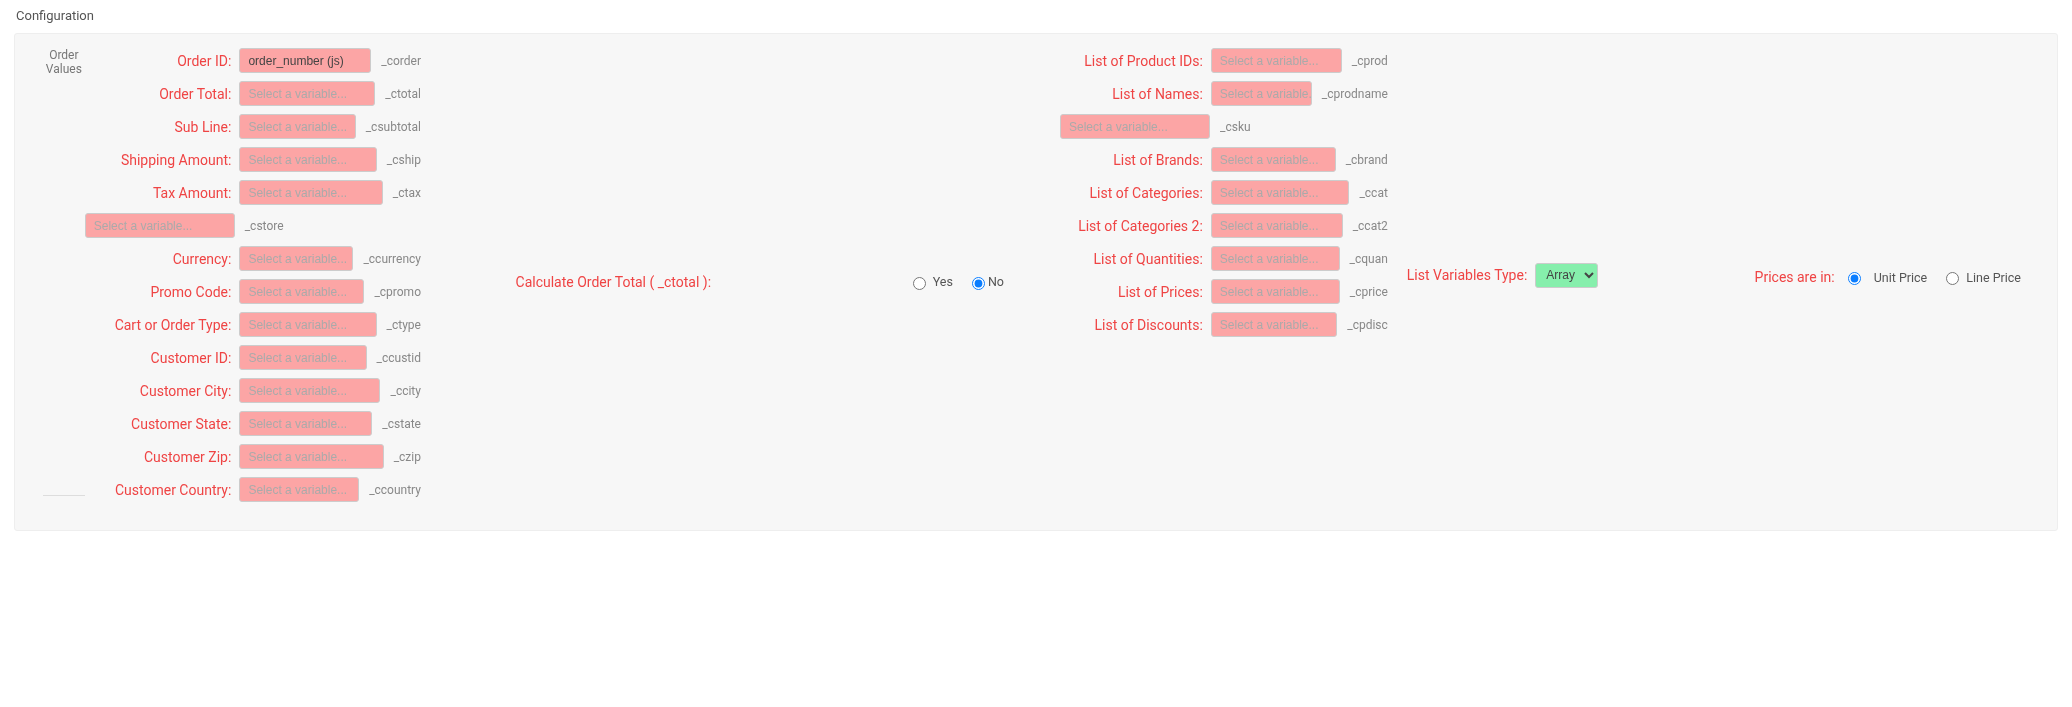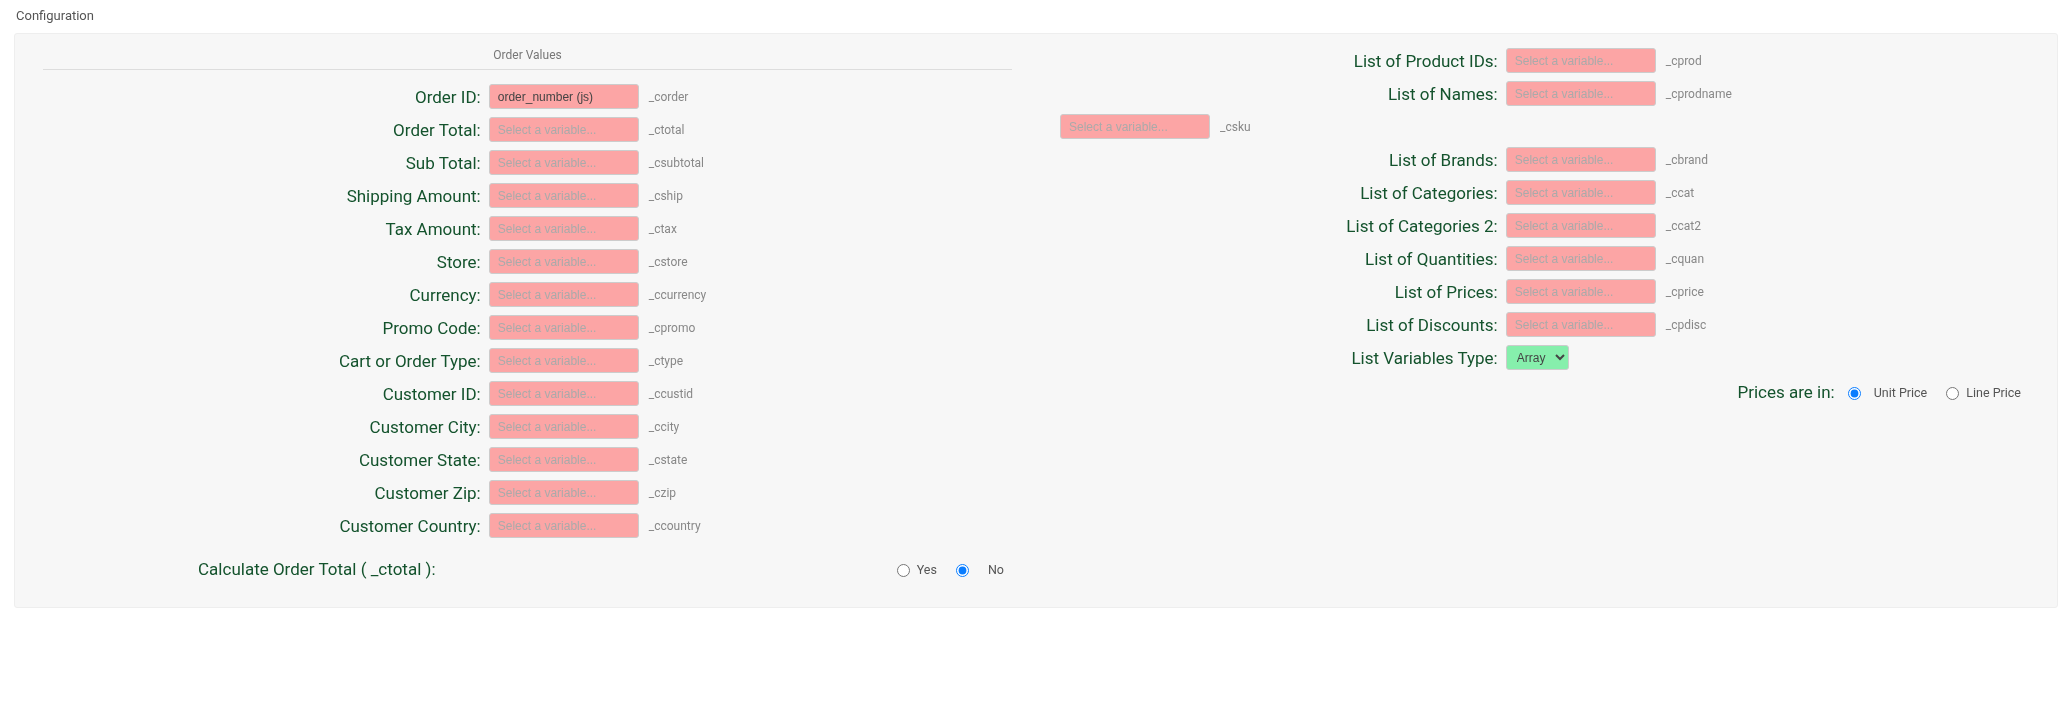--- a/index.html
+++ b/index.html
@@ -25,42 +25,42 @@
     border-radius: 3px;
     padding: 14px 28px 20px 28px;
   }
   .columns {
     display: flex;
     gap: 48px;
   }
   .col {
     flex: 1;
     display: flex;
-    flex-direction: column;
+    flex-direction: row;
   }
   .section-header {
     text-align: center;
     font-size: 12px;
     color: #777;
     padding-bottom: 7px;
     border-bottom: 1px solid #ddd;
     margin: 0 0 14px 0;
   }
   .field-row {
     display: flex;
     align-items: center;
     margin-bottom: 8px;
     width: 100%;
   }
   .field-label {
     flex: 0 0 46%;
     text-align: right;
     padding-right: 8px;
-    font-size: 17px;
-    color: #14532d;
+    font-size: 14px;
+    color: #ef4444;
     white-space: nowrap;
   }
   .combo {
     display: flex;
     align-items: center;
     height: 25px;
     width: 150px;
     background: #fca5a5;
     border: 1px solid #ccc;
     border-radius: 3px;
@@ -136,42 +136,41 @@
               <div class="code">_corder</div>
             </div>
             <div class="field-row">
               <div class="field-label">Order Total:</div>
               <div class="combo">
                 <input class="combo-input" placeholder="Select a variable..." style="">
               </div>
               <div class="code">_ctotal</div>
             </div>
             <div class="field-row">
-              <div class="field-label">Sub Total:</div>
+              <div class="field-label">Sub Line:</div>
               <div class="combo">
                 <input class="combo-input" placeholder="Select a variable..." style="">
               </div>
               <div class="code">_csubtotal</div>
             </div>
             <div class="field-row">
               <div class="field-label">Shipping Amount:</div>
               <div class="combo">
                 <input class="combo-input" placeholder="Select a variable..." style="">
               </div>
               <div class="code">_cship</div>
             </div>
             <div class="field-row">
               <div class="field-label">Tax Amount:</div>
               <div class="combo">
                 <input class="combo-input" placeholder="Select a variable..." style="">
               </div>
               <div class="code">_ctax</div>
             </div>
             <div class="field-row">
-              <div class="field-label">Store:</div>
               <div class="combo">
                 <input class="combo-input" placeholder="Select a variable..." style="">
               </div>
               <div class="code">_cstore</div>
             </div>
             <div class="field-row">
               <div class="field-label">Currency:</div>
               <div class="combo">
                 <input class="combo-input" placeholder="Select a variable..." style="">
               </div>
@@ -228,21 +227,21 @@
             </div>
           </div>
 
         <div class="field-row calc-row" style="margin-top:13px;justify-content:space-between;">
           <div class="field-label">Calculate Order Total ( _ctotal ):</div>
           <div class="radio-row">
             <label style="display:flex;align-items:center;gap:4px;">
               <input type="radio" name="calc" style="">
               <span class="radio-label-text">Yes</span>
             </label>
-            <label style="display:flex;align-items:center;gap:16px;">
+            <label style="display:flex;align-items:center;gap:0;">
               <input type="radio" name="calc" checked="" style="">
               <span class="radio-label-text">No</span>
             </label>
           </div>
         </div>
       </div>
 
       <div class="col">
         <div>
             <div class="field-row">

